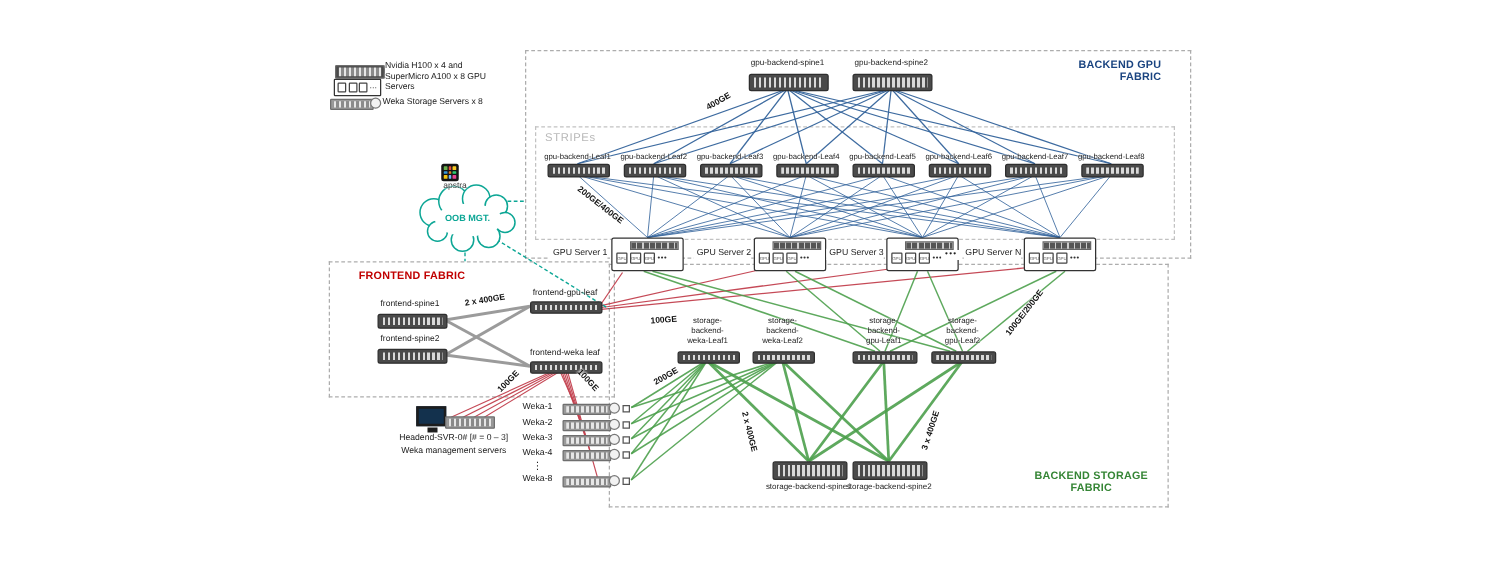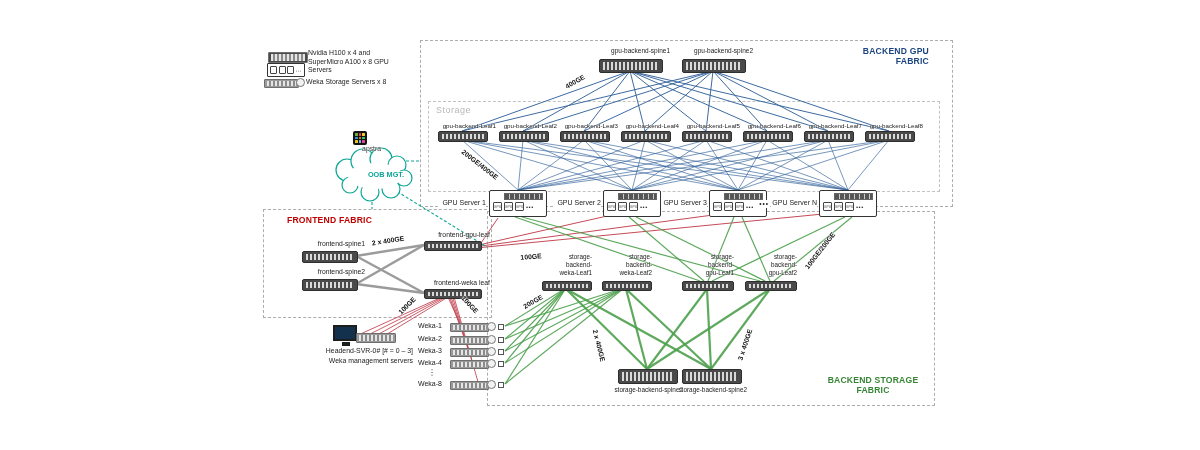--- a/index.html
+++ b/index.html
@@ -11,21 +11,21 @@
   .w-red{stroke:#c2404e;opacity:.95;}
   .w-green{stroke:#4da04d;opacity:.9;}
   .w-teal{stroke:#0ca695;stroke-dasharray:3 2;}
   .dbox{position:absolute;border:1px dashed #adadad;z-index:0;}
   .sw{position:absolute;background:#4a4a4a;border:1px solid #2e2e2e;border-radius:2px;z-index:3;}
   .sw::before{content:"";position:absolute;left:3px;right:3px;top:2px;bottom:2px;
     background:repeating-linear-gradient(90deg,#d9d9d9 0 2px,#4a4a4a 2px 4px);}
   .wbar{position:absolute;background:#9a9a9a;border:1px solid #6e6e6e;border-radius:1px;z-index:3;}
   .wbar::before{content:"";position:absolute;left:2px;right:2px;top:1px;bottom:1px;
     background:repeating-linear-gradient(90deg,#e6e6e6 0 2px,#8a8a8a 2px 4px);}
-  .lbl{position:absolute;font-size:6.5px;color:#222;text-align:right;line-height:1.25;z-index:4;
+  .lbl{position:absolute;font-size:6.5px;color:#222;text-align:center;line-height:1.25;z-index:4;
     text-shadow:0 0 2px #fff,0 0 2px #fff;}
   .rlbl{text-align:right;}
   .pre{white-space:pre-line;}
   .mask{background:#fff;}
   .elbl{position:absolute;font-weight:bold;font-size:6.8px;color:#111;text-align:center;z-index:5;
     text-shadow:0 0 2px #fff,0 0 2px #fff,0 0 2px #fff;}
   .ftitle{position:absolute;font-weight:bold;font-size:8.6px;z-index:4;letter-spacing:.2px;}
   .srv{position:absolute;width:58px;height:27px;background:#fff;border:1.4px solid #333;border-radius:2px;z-index:3;box-sizing:border-box;}
   .srv-strip{margin:2px 3px 1px 14px;height:5px;border:1px solid #666;
     background:repeating-linear-gradient(90deg,#555 0 4px,#ccc 4px 5px);}
@@ -162,21 +162,21 @@
   </svg>
 
   <div class="dbox" style="left:420px;top:40px;width:531px;height:165px;"></div>
   <div class="dbox" style="left:428px;top:101px;width:510px;height:89px;border-color:#c2c2c2;"></div>
   <div class="dbox" style="left:263px;top:209px;width:227px;height:107px;"></div>
   <div class="dbox" style="left:487px;top:211px;width:446px;height:193px;"></div>
 
   <div class="ftitle" style="left:845px;top:46px;width:84px;text-align:right;color:#1a4480;">BACKEND GPU FABRIC</div>
   <div class="ftitle" style="left:271px;top:215px;width:130px;color:#c00000;padding-left:16px;">FRONTEND FABRIC</div>
   <div class="ftitle" style="left:820px;top:375px;width:106px;text-align:center;color:#358535;">BACKEND STORAGE FABRIC</div>
-  <div class="lbl" style="left:436px;top:105px;width:60px;text-align:left;font-size:9px;color:#b8b8b8;letter-spacing:.5px;">Storage</div>
+  <div class="lbl" style="left:436px;top:105px;width:60px;text-align:left;font-size:9px;color:#b8b8b8;letter-spacing:.5px;">STRIPEs</div>
 
   <div class="wbar" style="left:268px;top:52px;width:38px;height:9px;background:#4a4a4a;"></div>
   <div class="legend-box">
     <span class="gpu-sq"></span>
     <span class="gpu-sq"></span>
     <span class="gpu-sq"></span>
     <span class="srv-dots">⋯</span>
   </div>
   <div class="wbar" style="left:264px;top:79px;width:33px;height:7px;"></div>
   <div class="wk-circle" style="left:296px;top:78px;"></div>

